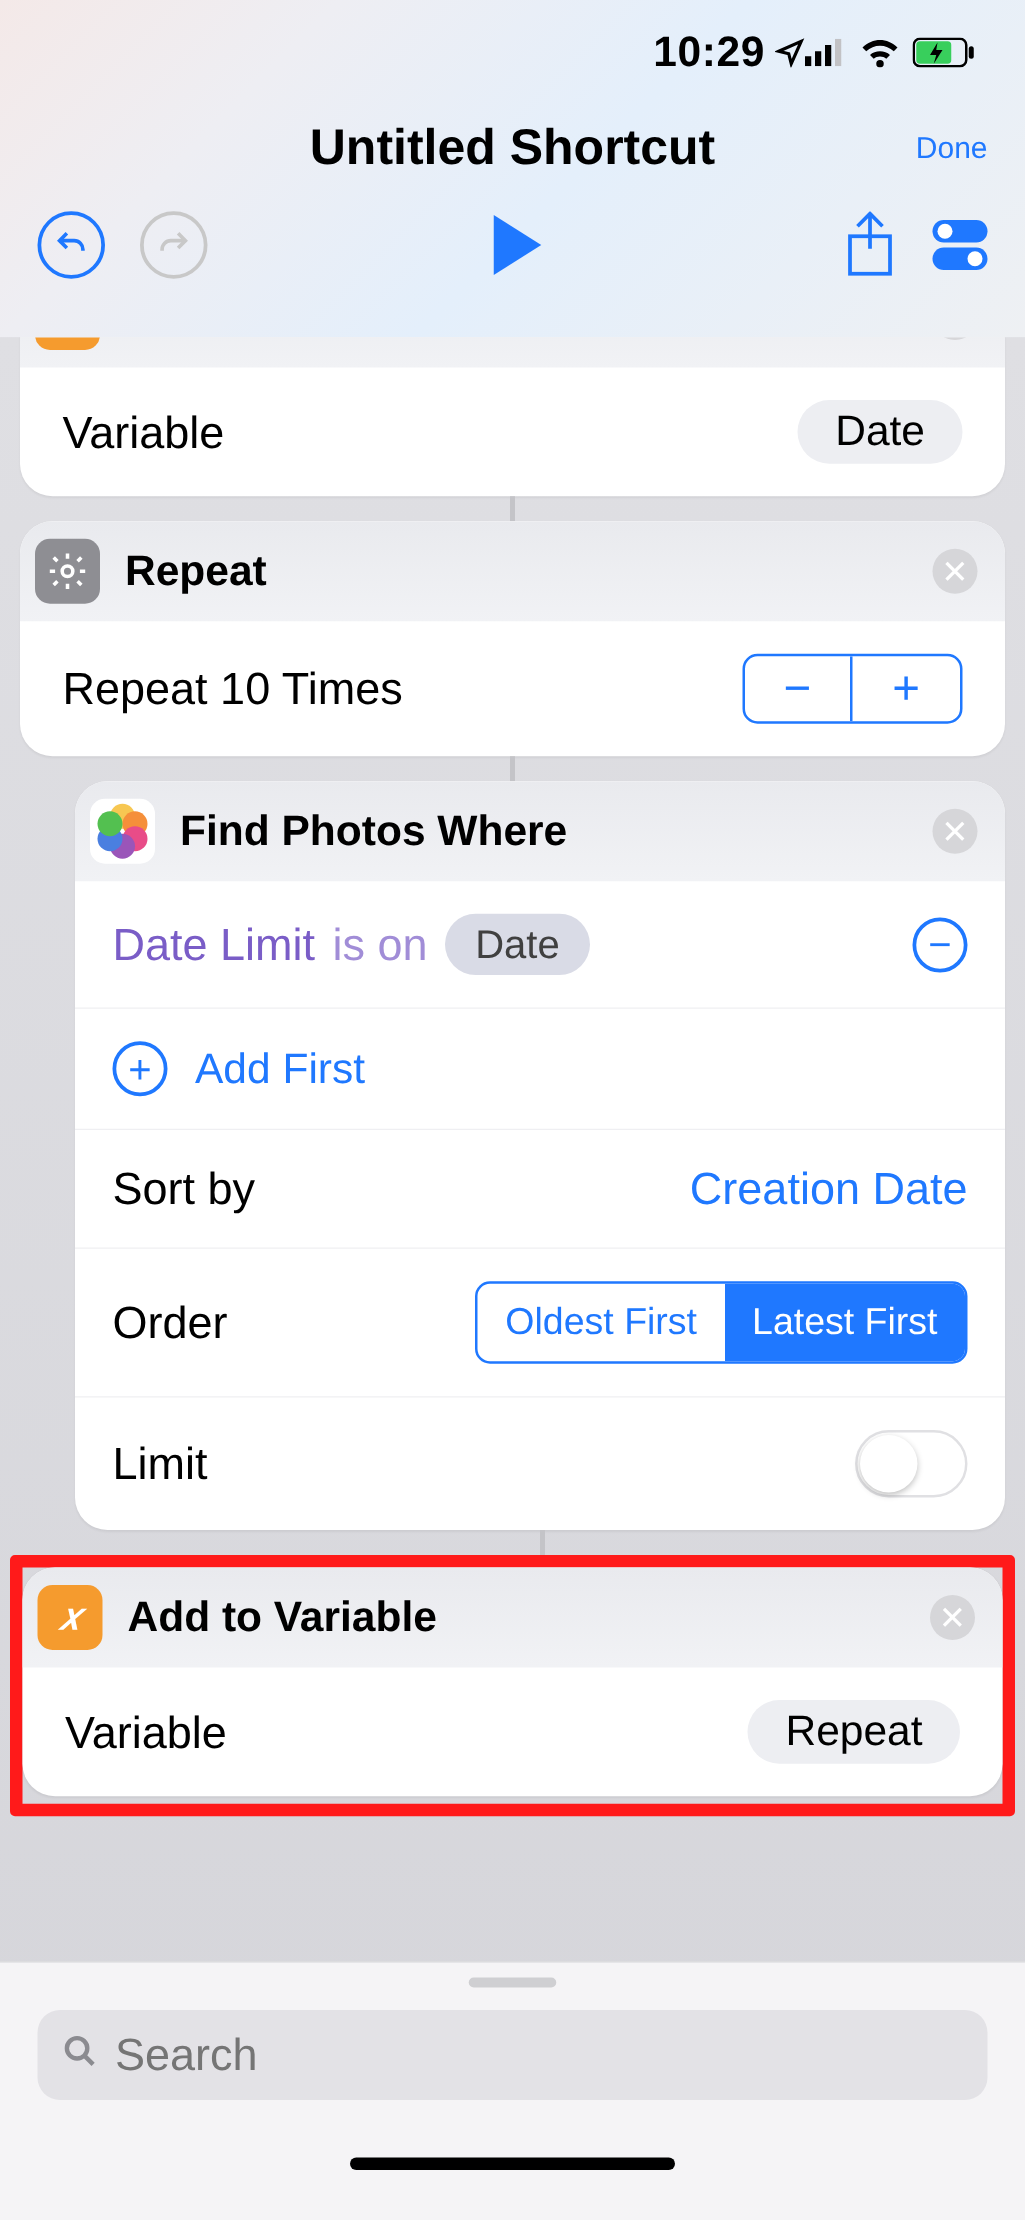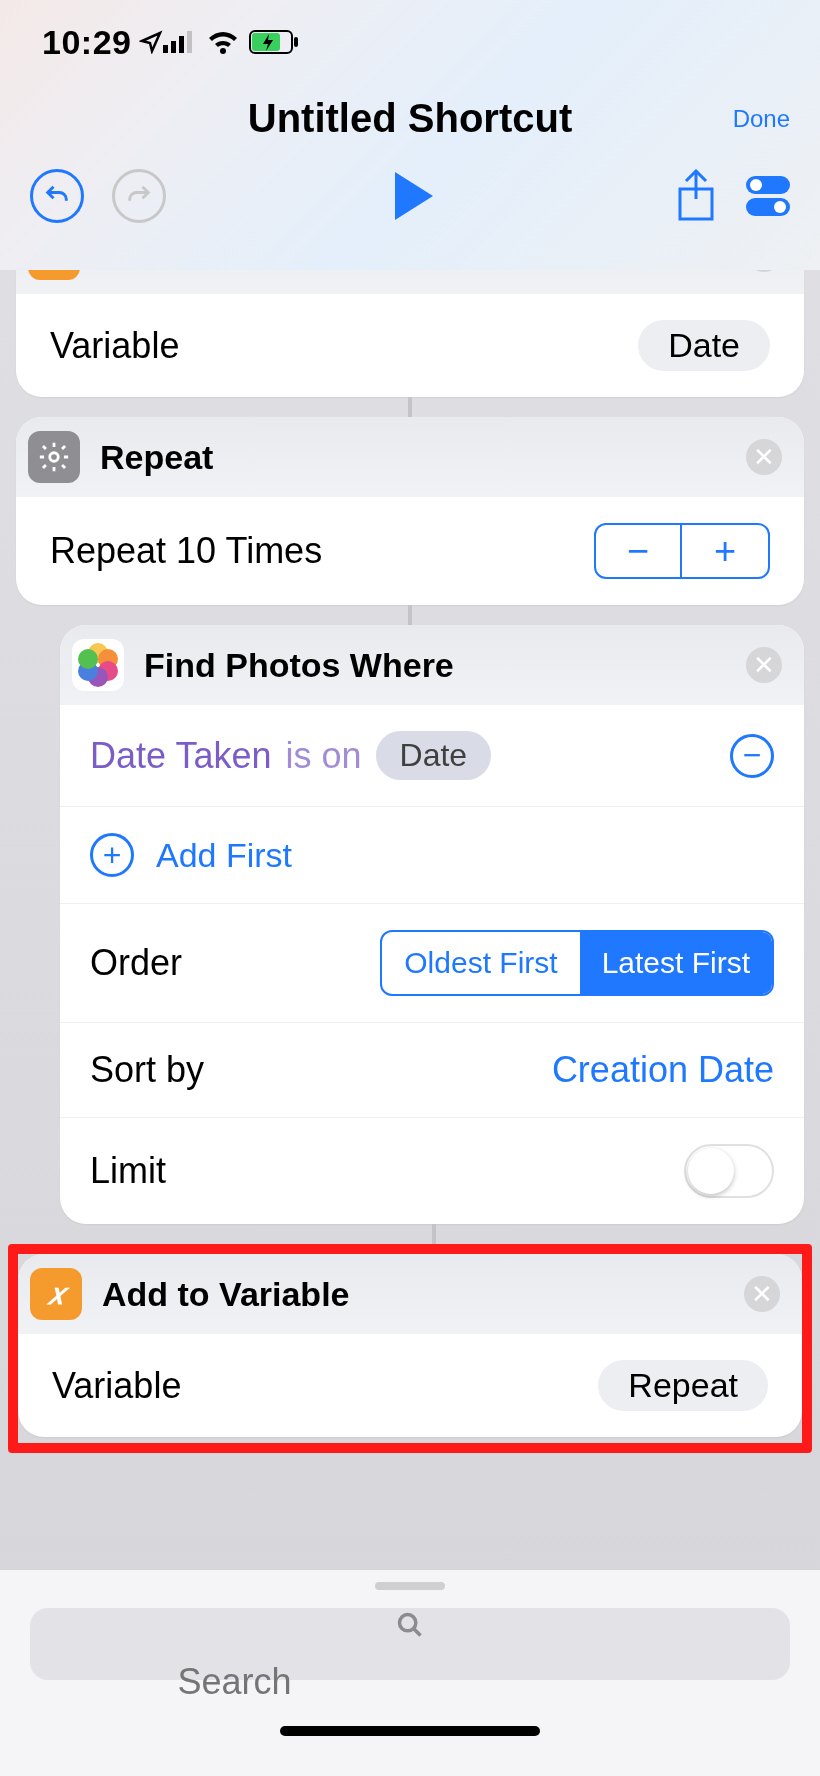--- a/index.html
+++ b/index.html
@@ -13,21 +13,21 @@
   }
   
   .status-nav {
     position: absolute;
     top: 0; left: 0; right: 0;
     height: 270px;
     background: linear-gradient(135deg,#f4e9e8 0%,#eeeef3 25%,#e4effb 55%,#eef0f3 100%);
   }
   .status-bar {
     display: flex;
-    justify-content: flex-start;
+    justify-content: flex-end;
     align-items: center;
     padding: 24px 40px 0 42px;
     height: 60px;
   }
   .status-time {
     font-size: 34px;
     font-weight: 600;
     letter-spacing: 0.5px;
     display: flex;
     align-items: center;
@@ -179,21 +179,21 @@
   }
   
   .bottom{
     position:absolute;left:0;right:0;bottom:0;
     background:#f5f4f6;
     border-top:1px solid #d6d6d9;
     padding-bottom:40px;
   }
   .grabber{width:70px;height:8px;background:#cfcfd2;border-radius:4px;margin:12px auto 18px;}
   .search{
-    margin:0 30px;background:#e3e2e6;border-radius:18px;height:72px;display:flex;align-items:center;gap:14px;padding:0 20px;flex-direction:column;
+    margin:0 30px;background:#e3e2e6;border-radius:18px;height:72px;display:flex;align-items:center;gap:14px;padding:0 20px;
   }
   .search .mag{color:#8b8b90;font-size:34px;}
   .search input{border:none;background:transparent;font-size:36px;color:#8b8b90;outline:none;flex:1;}
   .home-ind{width:260px;height:10px;background:#000;border-radius:6px;margin:46px auto 0;}
   .blue{color:#1f78ff;}
   .purple{color:#7a5dc7;}
 
   
   .partial-top{margin-top:-56px;}
   
@@ -318,39 +318,39 @@
               <circle r="10" cx="0" cy="12" fill="#9a55b9"></circle>
               <circle r="10" cx="-10" cy="6" fill="#4a7fe0"></circle>
               <circle r="10" cx="-10" cy="-6" fill="#53c050"></circle>
             </g>
           </svg>
       </div>
       <div class="title">Find Photos Where</div>
       <div class="delete">✕</div>
     </div>
     <div class="row" style="gap:14px;justify-content:flex-start;">
-      <span class="purple">Date Taken</span>
+      <span class="purple">Date Limit</span>
       <span class="purple" style="opacity:.7">is on</span>
       <span class="filter-chip">Date</span>
       <div style="margin-left:auto" class="minus-outline">−</div>
     </div>
     <div class="row" style="gap:22px;justify-content:flex-start;">
       <div class="plus-outline">+</div>
       <span class="blue" style="font-size:34px">Add First</span>
+    </div>
+    <div class="row">
+      <span>Sort by</span>
+      <span class="blue">Creation Date</span>
     </div>
     <div class="row">
       <span>Order</span>
       <div class="segmented">
         <div>Oldest First</div>
         <div class="active">Latest First</div>
       </div>
-    </div>
-    <div class="row">
-      <span>Sort by</span>
-      <span class="blue">Creation Date</span>
     </div>
     <div class="row">
       <span>Limit</span>
       <div class="switch"></div>
     </div>
   </div>
 
   <div class="connector" style="margin-left:calc(50% + 22px)"></div>
 
   <div class="highlight">

